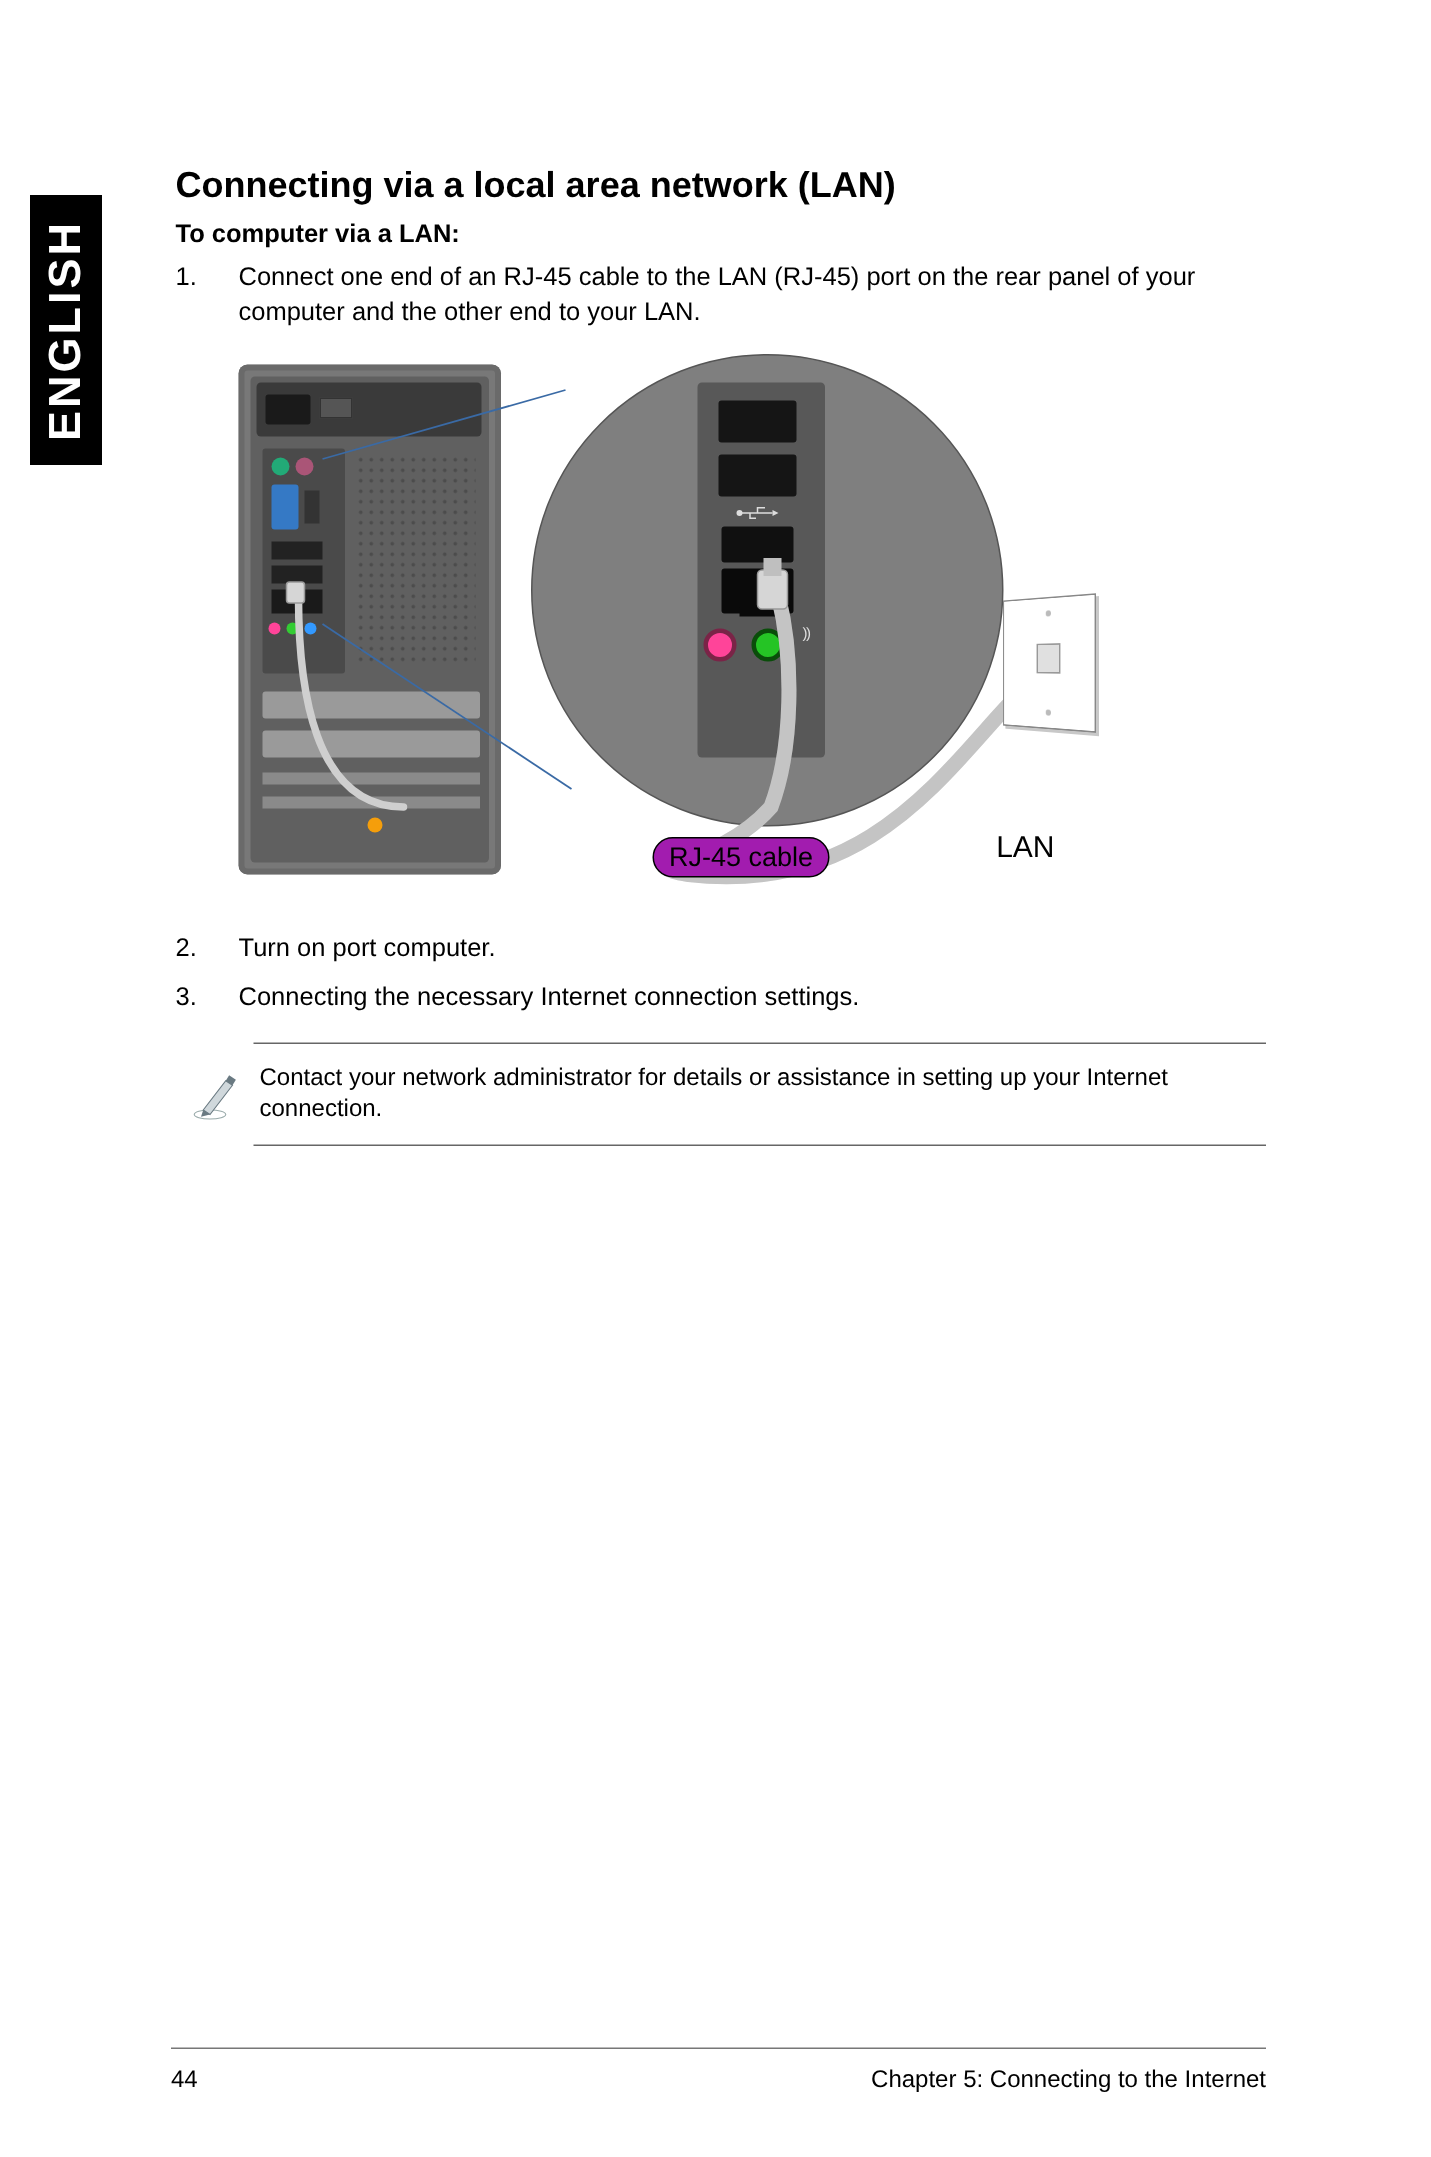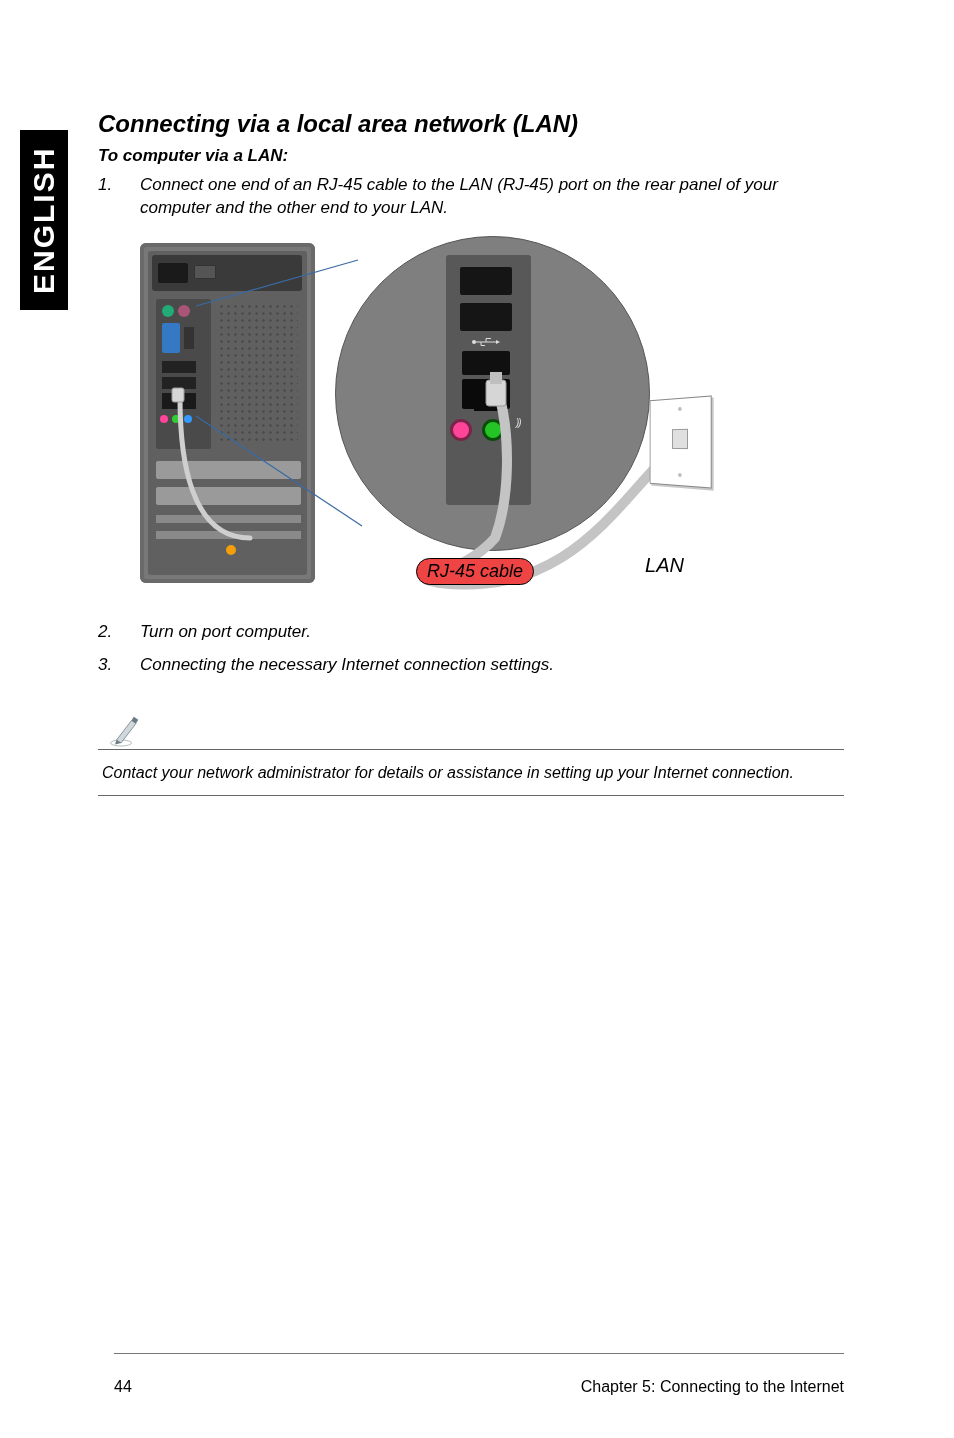--- a/index.html
+++ b/index.html
@@ -10,21 +10,21 @@
     left: 20px; top: 130px;
     width: 48px; height: 180px;
     background: #000; color: #fff;
     writing-mode: vertical-rl;
     text-orientation: sideways;
     transform: rotate(180deg);
     display: flex; align-items: center; justify-content: center;
     font-family: Arial, Helvetica, sans-serif;
     font-size: 30px; font-weight: bold; letter-spacing: 2px;
   }
-  .content { margin-left: 40px; font-style: italic; }
+  .content { margin-left: 59px; }
   h2 { font-size: 24px; font-weight: bold; margin-bottom: 8px; }
   .subhead { font-size: 17px; font-weight: bold; margin-bottom: 8px; }
   ol.steps { list-style: none; margin: 0; padding: 0; font-size: 17px; }
   ol.steps > li { display: flex; margin-bottom: 10px; line-height: 1.35; }
   ol.steps > li .num { width: 42px; flex-shrink: 0; }
   ol.steps > li .txt { flex: 1; }
   .figure-wrap { margin: 18px 0 28px 42px; }
   .figure {
     width: 580px; height: 355px; position: relative;
     border-radius: 2px;
@@ -78,30 +78,30 @@
   .zwifi { position:absolute; left:180px; top:180px; color:#ddd; font-size:10px; letter-spacing:-1px; }
   
   .cable-svg { position:absolute; left:0; top:0; width:580px; height:355px; pointer-events:none; }
   
   .wallplate { position:absolute; right:6px; top:160px; width:70px; height:88px;
     background:#fff; border:1px solid #888; transform: perspective(300px) rotateY(-28deg);
     box-shadow: 2px 2px 0 #c8c8c8; }
   .wallplate .jack { position:absolute; left:26px; top:30px; width:18px; height:20px; background:#e0e0e0; border:1px solid #999; }
   .wallplate .dot { position:absolute; width:4px; height:4px; background:#bbb; border-radius:50%; left:33px; }
   .wallplate .d1 { top:8px; } .wallplate .d2 { bottom:8px; }
-  .pill { position:absolute; background:#ef4444; border:1px solid #000; border-radius:14px; padding:2px 10px; font-size:18px; }
+  .pill { position:absolute; background:#a21caf; border:1px solid #000; border-radius:14px; padding:2px 10px; font-size:18px; }
   .lbl-rj45 { left:276px; top:320px; }
   .lbl-lan { position:absolute; right:36px; top:316px; font-size:20px;text-align:center; }
   
   .leader-svg { position:absolute; left:0; top:0; width:580px; height:355px; pointer-events:none; }
   
-  .note-wrap { display:flex; margin-top:18px; margin-left:0px;flex-direction:column; }
+  .note-wrap { display:flex; margin-top:18px; margin-left:0px; }
   .note-icon { width:52px; flex-shrink:0; display:flex; align-items:flex-start; justify-content:center; padding-top:18px; }
   .note-body { flex:1; border-top:1px solid #666; border-bottom:1px solid #666; padding:12px 4px; font-size:16px; line-height:1.35; }
-  .footer { position:absolute; bottom:42px; left:114px; right:110px; border-top:1px solid #777; padding-top:24px; display:flex; justify-content:space-between; font-size:16px; }
+  .footer { position:absolute; bottom:42px; left:114px; right:110px; border-top:1px solid #777; padding-top:12px; display:flex; justify-content:space-between; font-size:16px; }
 </style>
 </head>
 <body>
 
 <div class="page">
   <div class="side-tab">ENGLISH</div>
 
   <div class="content">
     <h2>Connecting via a local area network (LAN)</h2>
     <div class="subhead">To computer via a LAN:</div>

